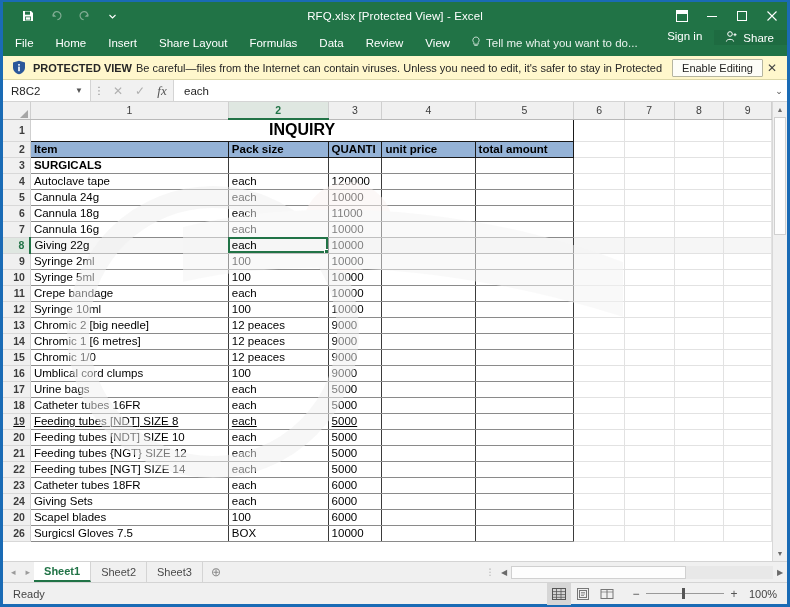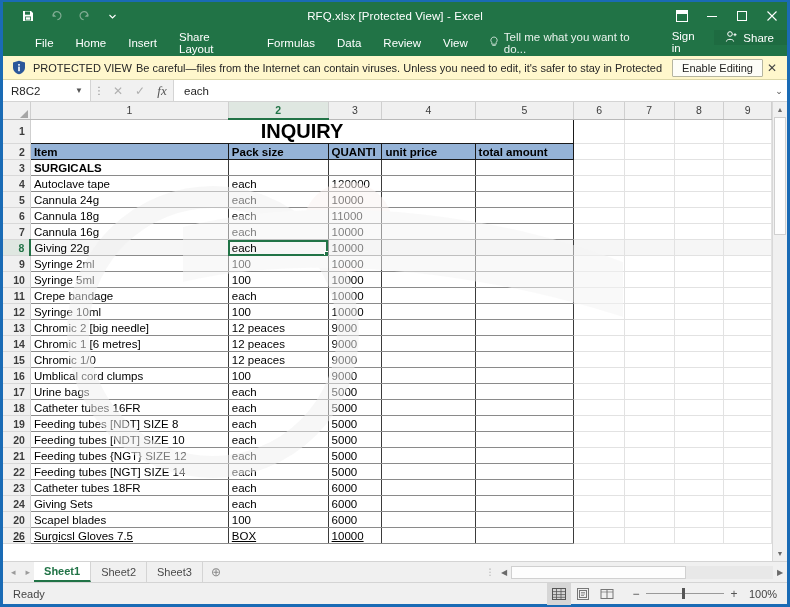--- a/index.html
+++ b/index.html
@@ -51,21 +51,21 @@
     height: 26px; flex: 0 0 26px;
     background: #217346;
     display: flex; align-items: stretch;
     position: relative;
   }
   .tab {
     display: flex; align-items: center;
     padding: 0 11px;
     color: #ffffff; font-size: 11.5px;
   }
-  .tab:first-child { padding-left: 32px; }
+  .tab:first-child { padding-left: 12px; }
   .tellme {
     display: flex; align-items: center; gap: 5px;
     padding: 0 10px; color: #e8f2ec; font-size: 11.5px;
   }
   .bulb { display: inline-block; }
   .ribbon-right { margin-left: auto; display: flex; align-items: flex-start; }
   .signin {
     display: flex; align-items: center; padding: 0 12px;
     color: #fff; font-size: 11.5px;
   }
@@ -79,21 +79,21 @@
   
   .pvbar {
     flex: 0 0 24px; height: 24px;
     background: #fff7cc;
     border-bottom: 1px solid #dcd7a8;
     display: flex; align-items: center;
     padding: 0 6px 0 9px;
     font-size: 11px; color: #262626;
   }
   .pv-shield { flex: 0 0 auto; margin-right: 7px; display: flex; align-items: center; }
-  .pv-strong { font-weight: normal; margin-right: 4px; white-space: nowrap; }
+  .pv-strong { font-weight: bold; margin-right: 4px; white-space: nowrap; }
   .pv-msg { white-space: nowrap; overflow: hidden; }
   .pv-enable {
     margin-left: 10px; flex: 0 0 auto;
     background: #fdfdf7; border: 1px solid #b5b5a0;
     padding: 2px 9px; font-size: 11px; color: #222;
     border-radius: 1px; white-space: nowrap;
   }
   .pv-close {
     margin-left: auto; flex: 0 0 auto;
     width: 18px; text-align: center;
@@ -190,21 +190,21 @@
     border-right: 1px solid #d4d4d4;
     border-bottom: 1px solid #d4d4d4;
     font-size: 11.5px; color: #000;
     padding: 0 3px 0 3px !important;
     white-space: nowrap; overflow: hidden;
     vertical-align: middle;
     background: #ffffff;
   }
   td.cell.blankarea { border-right: 1px solid #e2e2e2; border-bottom: 1px solid #e2e2e2; }
   td.title-cell {
-    font-size: 20px; font-weight: bold; text-align: center;
+    font-size: 16px; font-weight: bold; text-align: center;
     border-bottom: 1px solid #1a1a1a;
     border-right: 1px solid #1a1a1a;
   }
   td.hdr-cell {
     background: #95b3d7; font-weight: bold; font-size: 11.5px;
     border-right: 1px solid #1a1a1a;
     border-bottom: 1px solid #1a1a1a;
     border-top: 1px solid #1a1a1a;
   }
   td.bordered { border-right: 1px solid #3b3b3b; border-bottom: 1px solid #8a8a8a; }
@@ -663,21 +663,21 @@
                 <td class="cell bordered">Catheter tubes 16FR</td>
                 <td class="cell bordered">each</td>
                 <td class="cell bordered">5000</td>
                 <td class="cell bordered"></td>
                 <td class="cell bordered"></td>
                 <td class="cell blankarea"></td>
                 <td class="cell blankarea"></td>
                 <td class="cell blankarea"></td>
                 <td class="cell blankarea"></td>
               </tr>
-              <tr style="height: 16px;">
+              <tr style="height: 16px; text-decoration: underline;">
                 <th class="rowhead">19</th>
                 <td class="cell bordered">Feeding tubes [NDT] SIZE   8</td>
                 <td class="cell bordered">each</td>
                 <td class="cell bordered">5000</td>
                 <td class="cell bordered"></td>
                 <td class="cell bordered"></td>
                 <td class="cell blankarea"></td>
                 <td class="cell blankarea"></td>
                 <td class="cell blankarea"></td>
                 <td class="cell blankarea"></td>
@@ -747,21 +747,21 @@
                 <td class="cell bordered">Scapel blades</td>
                 <td class="cell bordered">100</td>
                 <td class="cell bordered">6000</td>
                 <td class="cell bordered"></td>
                 <td class="cell bordered"></td>
                 <td class="cell blankarea"></td>
                 <td class="cell blankarea"></td>
                 <td class="cell blankarea"></td>
                 <td class="cell blankarea"></td>
               </tr>
-              <tr style="height: 16px; text-decoration: underline;">
+              <tr style="height: 16px;">
                 <th class="rowhead">26</th>
                 <td class="cell bordered">Surgicsl Gloves 7.5</td>
                 <td class="cell bordered">BOX</td>
                 <td class="cell bordered">10000</td>
                 <td class="cell bordered"></td>
                 <td class="cell bordered"></td>
                 <td class="cell blankarea"></td>
                 <td class="cell blankarea"></td>
                 <td class="cell blankarea"></td>
                 <td class="cell blankarea"></td>

